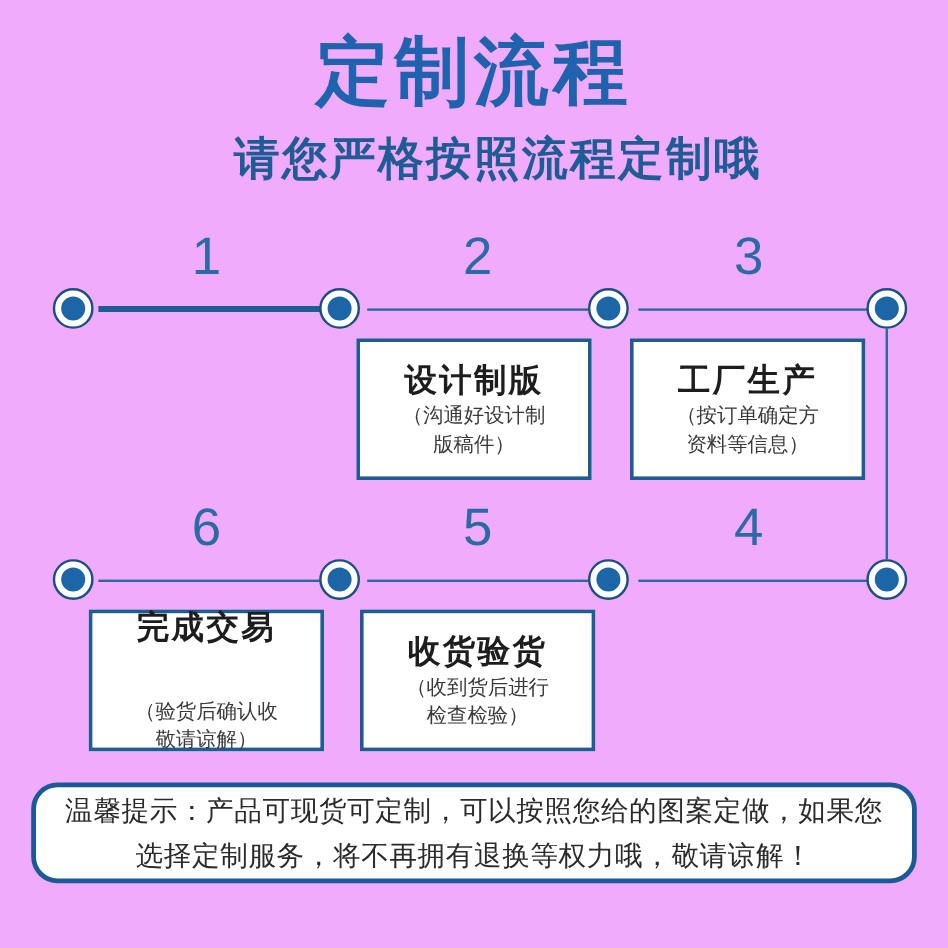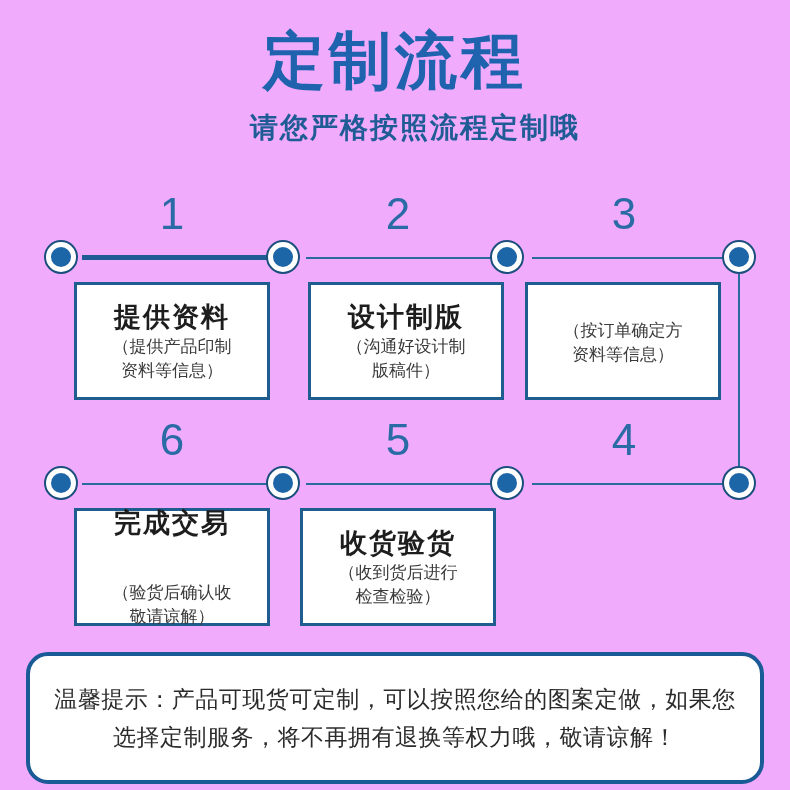--- a/index.html
+++ b/index.html
@@ -38,21 +38,21 @@
     font-size: 62px;
     line-height: 1.08;
     font-weight: bold;
     letter-spacing: 4px;
     color: #1f62ae;
     font-family: "Liberation Sans", "DejaVu Sans", sans-serif;
   }
   .subtitle {
     margin: 0;
     padding-top: 18px;
-    font-size: 28px;
+    font-size: 38px;
     line-height: 1.1;
     font-weight: bold;
     letter-spacing: 2px;
     color: #1f5c96;
     font-family: "Liberation Sans", "DejaVu Sans", sans-serif;
     padding-left: 40px;
   }
 
   
   .flow {
@@ -164,21 +164,21 @@
     letter-spacing: 0px;
     font-family: "Liberation Sans", "DejaVu Sans", sans-serif;
   }
 
   
   .tip {
     position: absolute;
     left: 26px;
     top: 652px;
     width: 738px;
-    height: 132px;
+    height: 84px;
     border: 4px solid #1a5a96;
     border-radius: 22px;
     box-sizing: border-box;
     display: flex;
     align-items: center;
     justify-content: center;
     background: #ffffff;
   }
   .tip-text {
     font-size: 23px;
@@ -212,37 +212,31 @@
         <div class="node" style="left:44px;"></div>
         <div class="node" style="left:266px;"></div>
         <div class="node" style="left:490px;"></div>
         <div class="node" style="left:722px;"></div>
       </div>
 
       <div class="step-num" style="left:142px;">1</div>
       <div class="step-num" style="left:368px;">2</div>
       <div class="step-num" style="left:594px;">3</div>
 
-      <div class="box" style="left:74px;">
-        <div class="box-title">提供资料</div>
-        <div class="box-desc">
-          <div>（提供产品印制</div>
-          <div>资料等信息）</div>
-        </div>
-      </div>
-
-      <div class="box" style="left:308px;">
+
+      <div class="box" style="left:297px;">
         <div class="box-title">设计制版</div>
         <div class="box-desc">
           <div>（沟通好设计制</div>
           <div>版稿件）</div>
         </div>
       </div>
 
       <div class="box" style="left:525px;">
+        <div class="box-title">工厂生产</div>
         <div class="box-desc">
           <div>（按订单确定方</div>
           <div>资料等信息）</div>
         </div>
       </div>
     </div>
 
     <div class="vline" style="left:738px; top:78px; height:192px;"></div>
 
     <div class="row row-bot">

